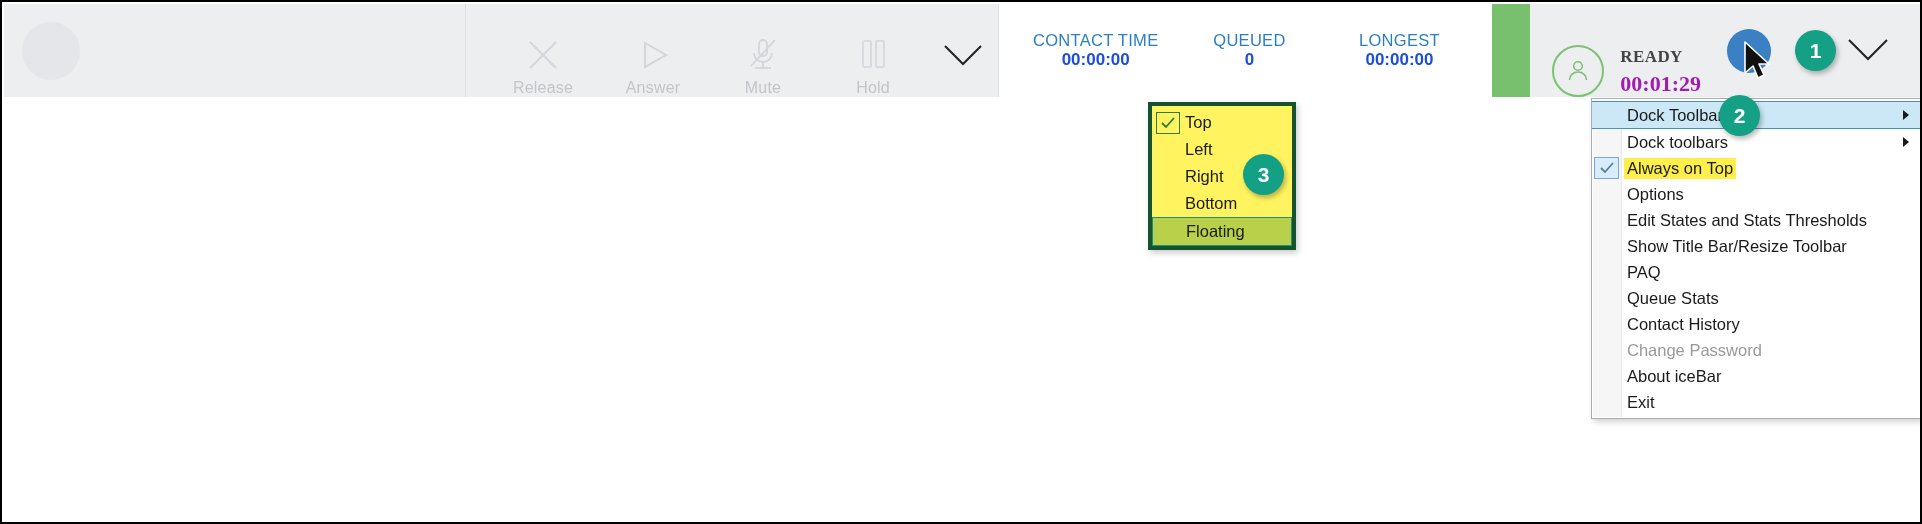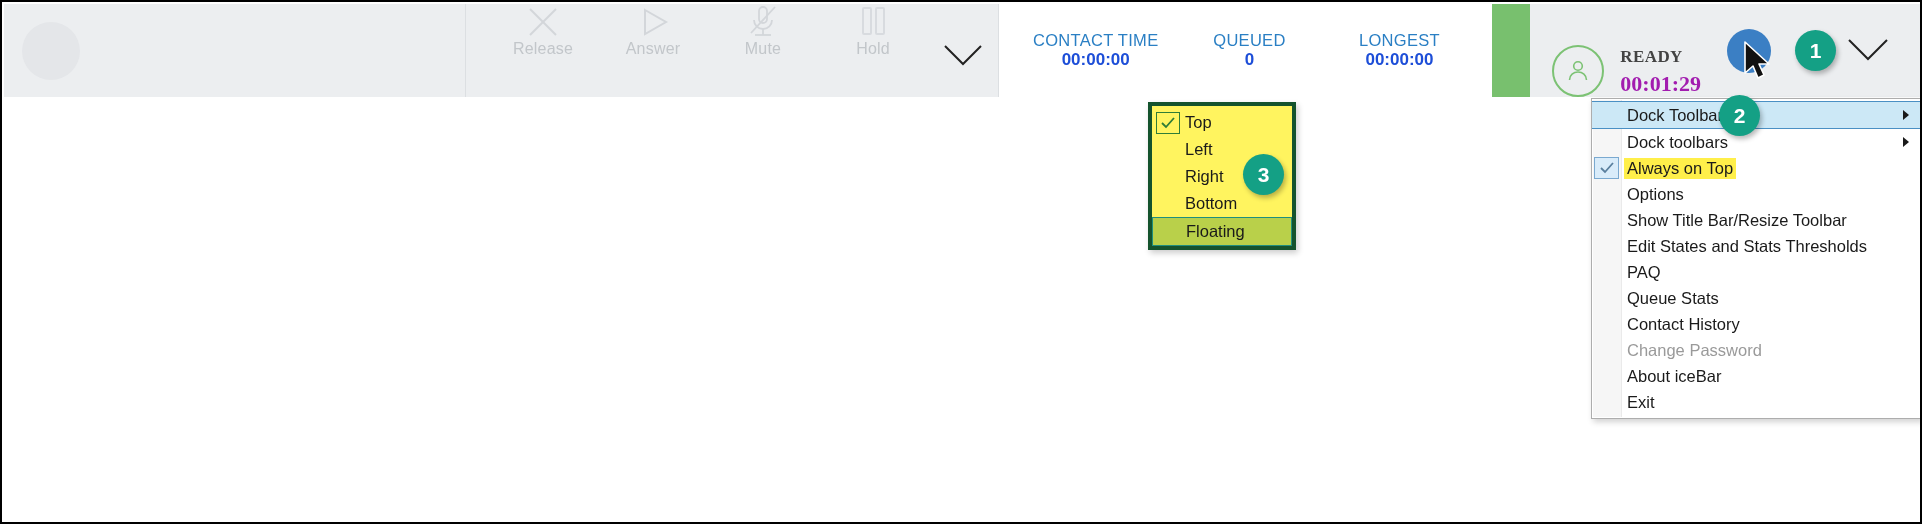--- a/index.html
+++ b/index.html
@@ -52,21 +52,22 @@
     align-items: center;
     padding-left: 22px;
     gap: 0px;
   }
   .action-btn {
     width: 110px;
     height: 93px;
     display: flex;
     flex-direction: column;
     align-items: center;
-    justify-content: flex-start;
+    justify-content: flex-end;
+    gap: 6px;
     color: #c9ccd0;
     background: transparent;
     border: none;
     cursor: default;
   }
   .action-btn .ico {
     height: 36px;
     display: flex;
     align-items: center;
     justify-content: center;
@@ -448,25 +449,25 @@
         </svg>
       </span>
       <span class="ctx-text yellow-hl">Always on Top</span>
     </div>
 
     <div class="ctx-item">
       <span class="ctx-text">Options</span>
     </div>
 
     <div class="ctx-item">
+      <span class="ctx-text">Edit States and Stats Thresholds</span>
+    </div>
+
+    <div class="ctx-item">
       <span class="ctx-text">Show Title Bar/Resize Toolbar</span>
-    </div>
-
-    <div class="ctx-item">
-      <span class="ctx-text">Edit States and Stats Thresholds</span>
     </div>
 
     <div class="ctx-item">
       <span class="ctx-text">PAQ</span>
     </div>
 
     <div class="ctx-item">
       <span class="ctx-text">Queue Stats</span>
     </div>
 

